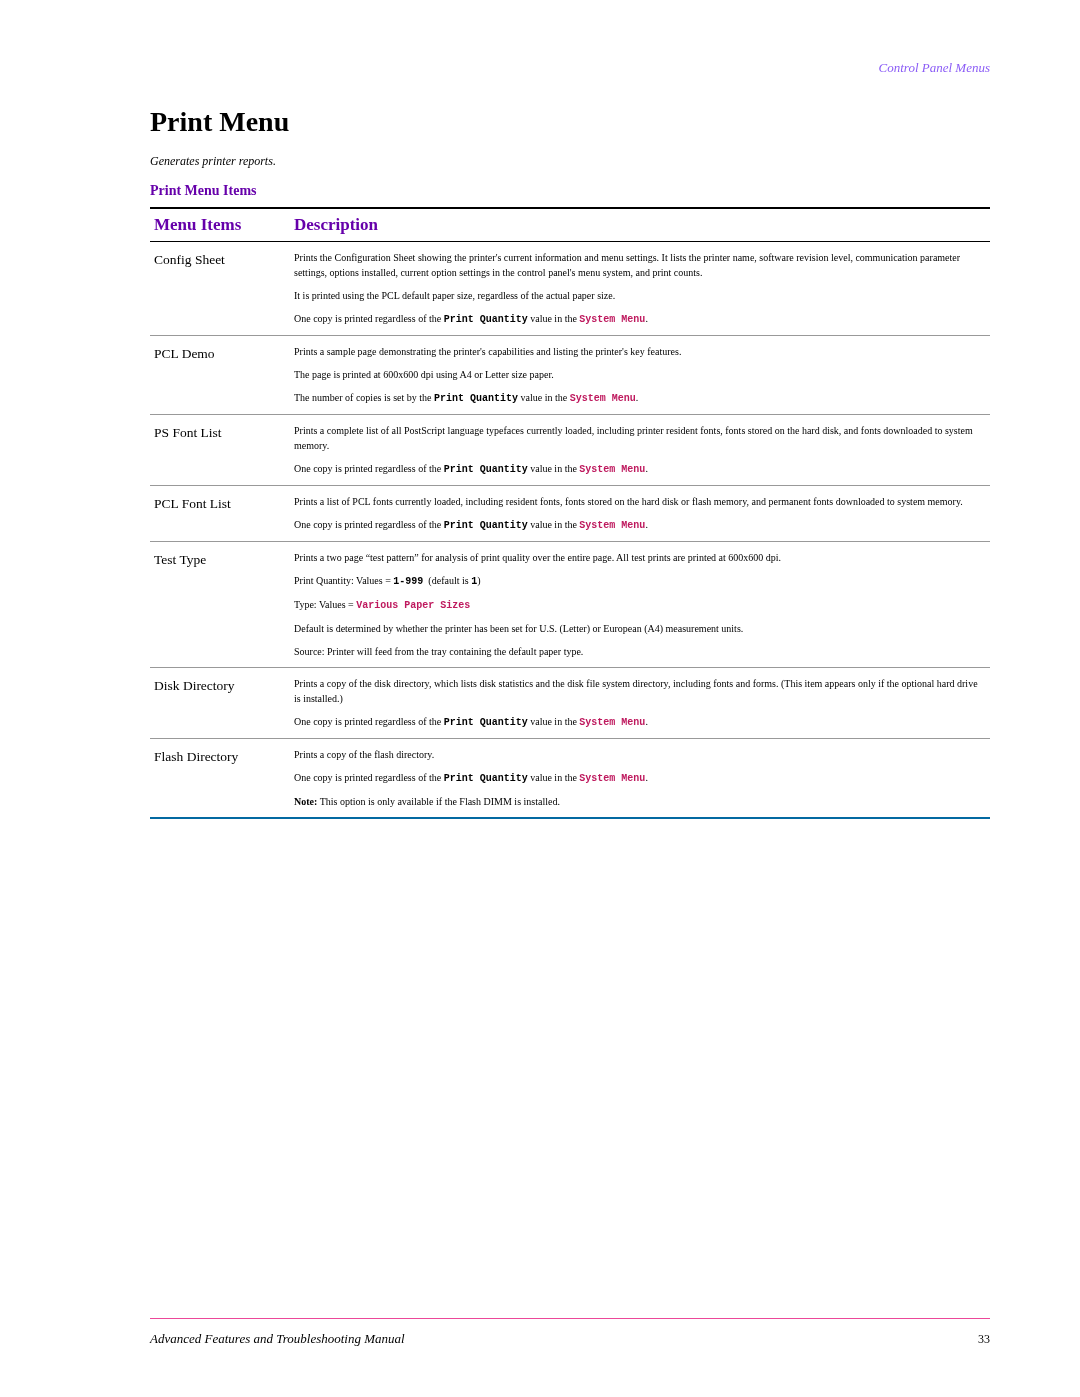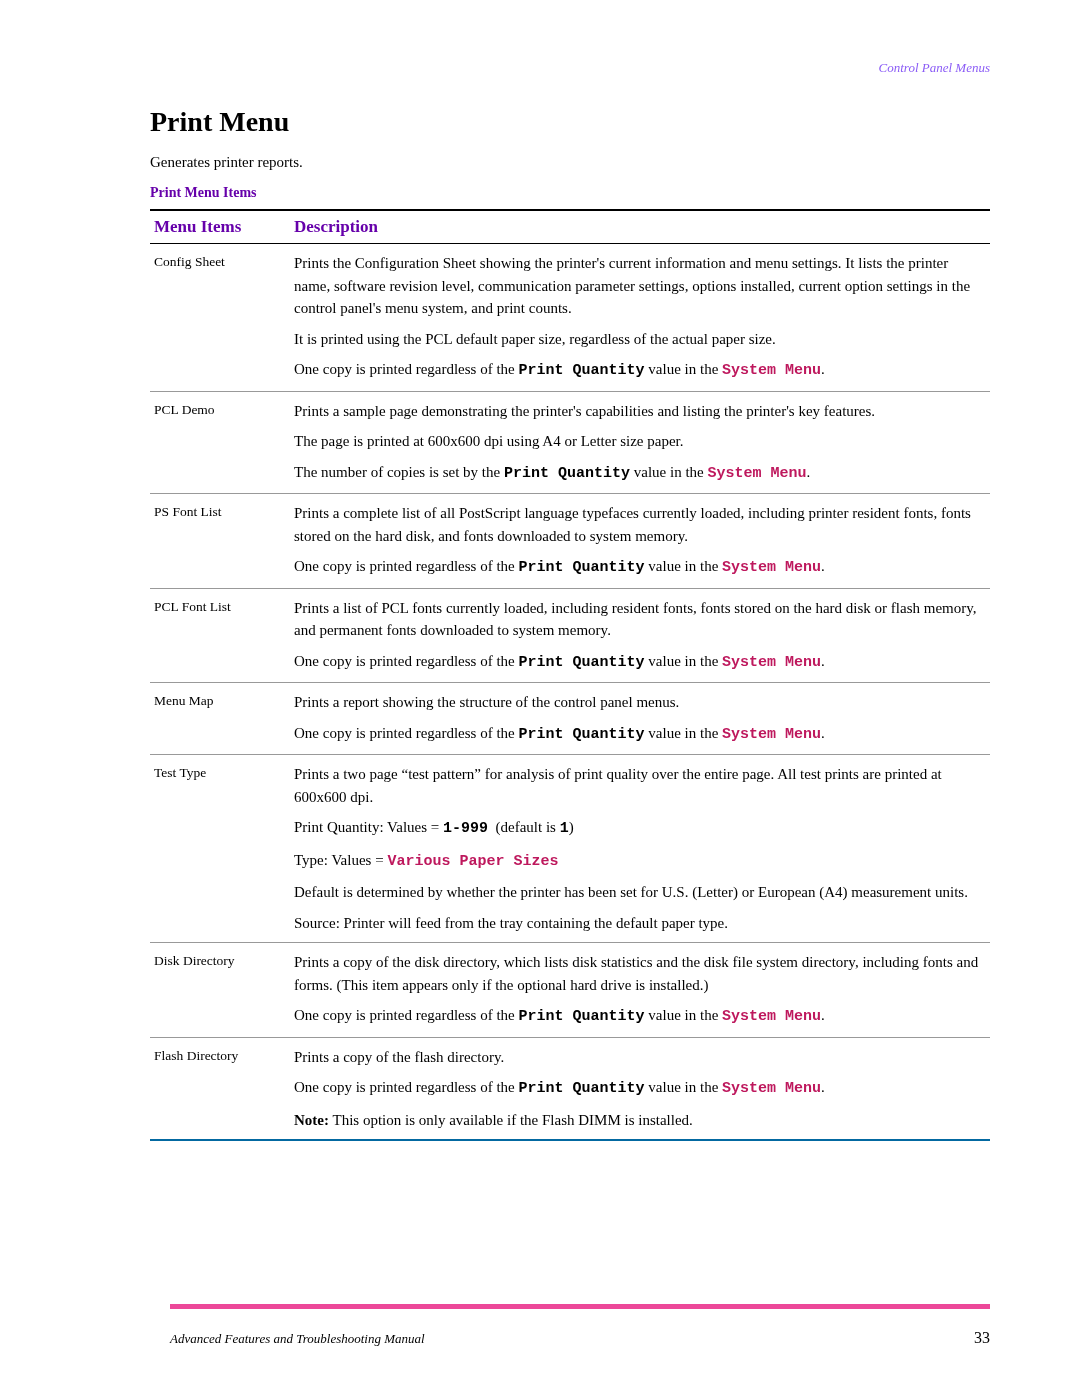--- a/index.html
+++ b/index.html
@@ -24,22 +24,23 @@
 
     .page-title {
       font-size: 28px;
       font-weight: bold;
       color: #000;
       margin-bottom: 16px;
       border-bottom: none;
     }
 
     .intro-text {
-      font-size: 15px;
+      font-size: 12px;
       margin-bottom: 14px;
+      font-style: italic;
     }
 
     .section-heading {
       font-size: 14px;
       font-weight: bold;
       color: #6600aa;
       margin-bottom: 8px;
     }
 
     table {
@@ -70,21 +71,21 @@
       border-bottom: 1px solid #999;
       vertical-align: top;
     }
 
     table tbody tr:last-child {
       border-bottom: 2px solid #0369a1;
     }
 
     table tbody td {
       padding: 8px 10px 8px 4px;
-      font-size: 15px;
+      font-size: 10px;
       line-height: 1.5;
       vertical-align: top;
     }
 
     table tbody td:first-child {
       width: 140px;
       font-size: 13.5px;
       margin-top: 8px;
     }
 
@@ -108,32 +109,31 @@
     }
 
     .footer {
       position: absolute;
       bottom: 50px;
       left: 150px;
       right: 90px;
       display: flex;
       justify-content: space-between;
       align-items: flex-end;
-      border-top: 5px solid #ec4899;
-      padding-top: 20px;
-      margin-left: 20px;
+      border-top: 1px solid #ec4899;
+      padding-top: 12px;
     }
 
     .footer-left {
       font-style: italic;
       font-size: 13px;
     }
 
     .footer-right {
-      font-size: 16px;
+      font-size: 12px;
     }
   </style>
 </head>
 <body>
 
 <div class="header-right">
   <span>Control Panel Menus</span>
 </div>
 
 <h1 class="page-title">
@@ -188,27 +188,20 @@
     </tr>
 
     <tr>
       <td>PCL Font List</td>
       <td>
         <p class="desc-para">Prints a list of PCL fonts currently loaded, including resident fonts, fonts stored on the hard disk or flash memory, and permanent fonts downloaded to system memory.</p>
         <p class="desc-para">One copy is printed regardless of the <span class="mono-bold">Print Quantity</span> value in the <span class="purple-mono-bold">System Menu</span>.</p>
       </td>
     </tr>
 
-    <tr>
-      <td>Menu Map</td>
-      <td>
-        <p class="desc-para">Prints a report showing the structure of the control panel menus.</p>
-        <p class="desc-para">One copy is printed regardless of the <span class="mono-bold">Print Quantity</span> value in the <span class="purple-mono-bold">System Menu</span>.</p>
-      </td>
-    </tr>
 
     <tr>
       <td>Test Type</td>
       <td>
         <p class="desc-para">Prints a two page “test pattern” for analysis of print quality over the entire page. All test prints are printed at 600x600 dpi.</p>
         <p class="desc-para">Print Quantity: Values = <span class="mono-bold">1-999</span>&nbsp;&nbsp;(default is <span class="mono-bold">1</span>)</p>
         <p class="desc-para">Type: Values = <span class="purple-mono-bold">Various Paper Sizes</span></p>
         <p class="desc-para">Default is determined by whether the printer has been set for U.S. (Letter) or European (A4) measurement units.</p>
         <p class="desc-para">Source: Printer will feed from the tray containing the default paper type.</p>
       </td>

